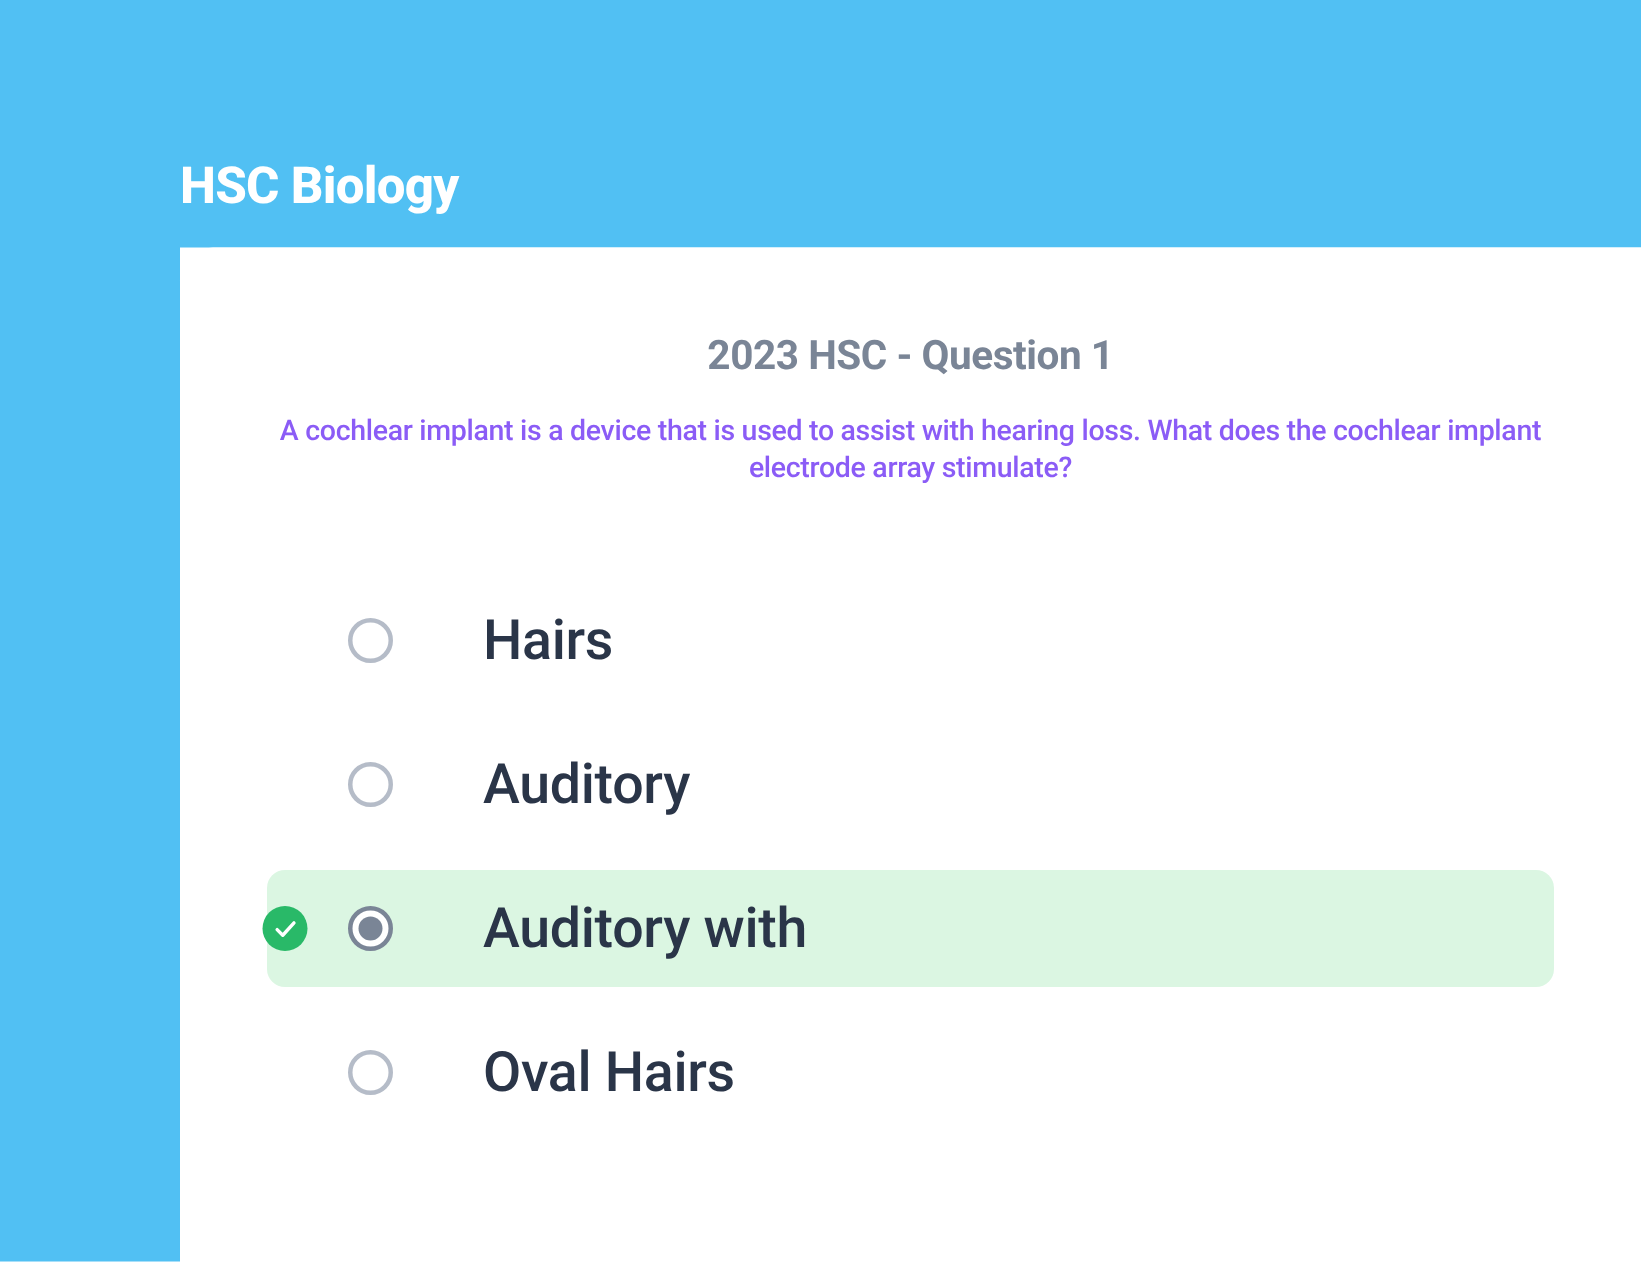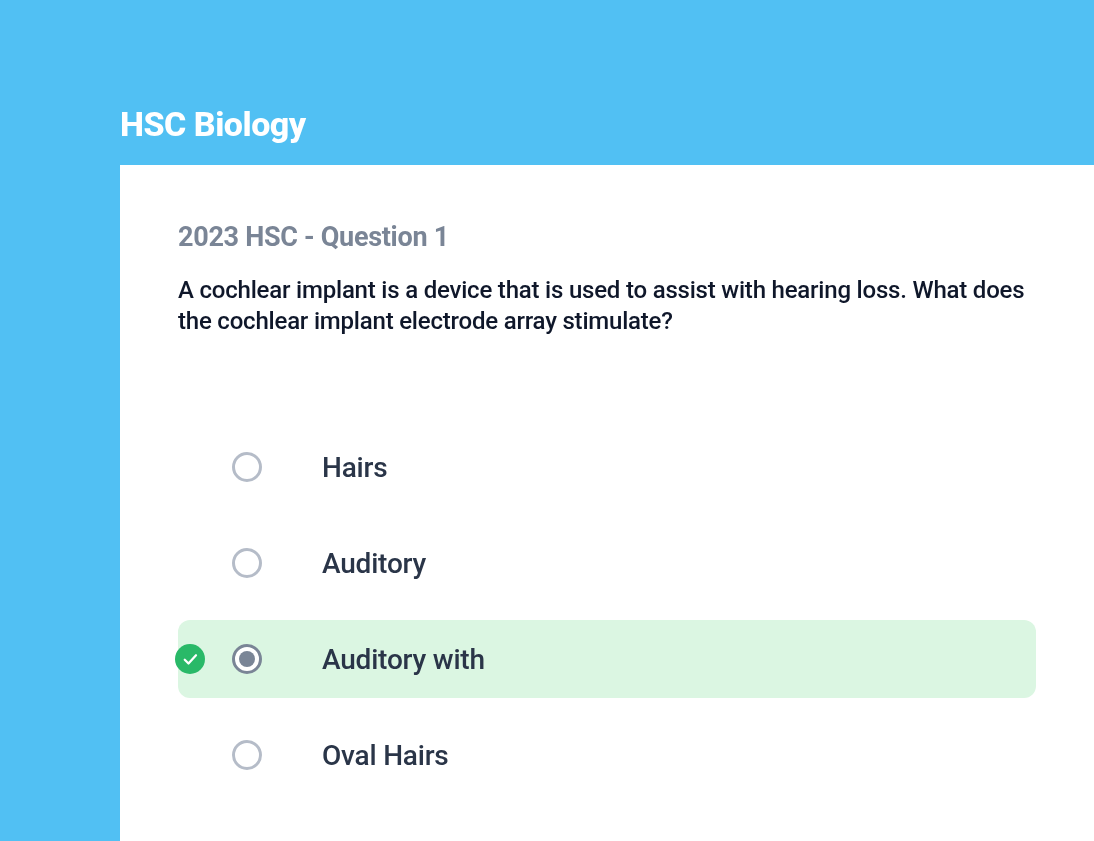--- a/index.html
+++ b/index.html
@@ -48,36 +48,37 @@
     
     .card {
       position: absolute;
       top: 165px;
       left: 120px;
       right: 0;
       bottom: 0;
       background: #ffffff;
       border-top-left-radius: 22px;
       padding: 56px 58px 64px 58px;
+      text-align: center;
     }
     
     .question-label {
       font-size: 27px;
       font-weight: 700;
       color: #7a8596;
       margin-bottom: 22px;
       letter-spacing: -0.3px;
     }
     
     .question-text {
-      font-size: 24px;
+      font-size: 19px;
       font-weight: 500;
-      color: #0f172a;
+      color: #8b5cf6;
       line-height: 1.3;
-      margin-bottom: 91px;
+      margin-bottom: 64px;
       letter-spacing: -0.2px;
     }
     
     .options {
       position: relative;
     }
     
     .option-row {
       display: flex;
       align-items: center;
@@ -134,21 +135,21 @@
       position: absolute;
       top: 4px;
       left: 4px;
       width: 16px;
       height: 16px;
       background: #7a8596;
       border-radius: 50%;
     }
     
     .option-text {
-      font-size: 28px;
+      font-size: 37px;
       font-weight: 500;
       color: #2a3548;
       margin-left: 70px;
       letter-spacing: -0.2px;
     }
   </style>
 </head>
 <body>
 
 <div class="blue-bg"></div>

